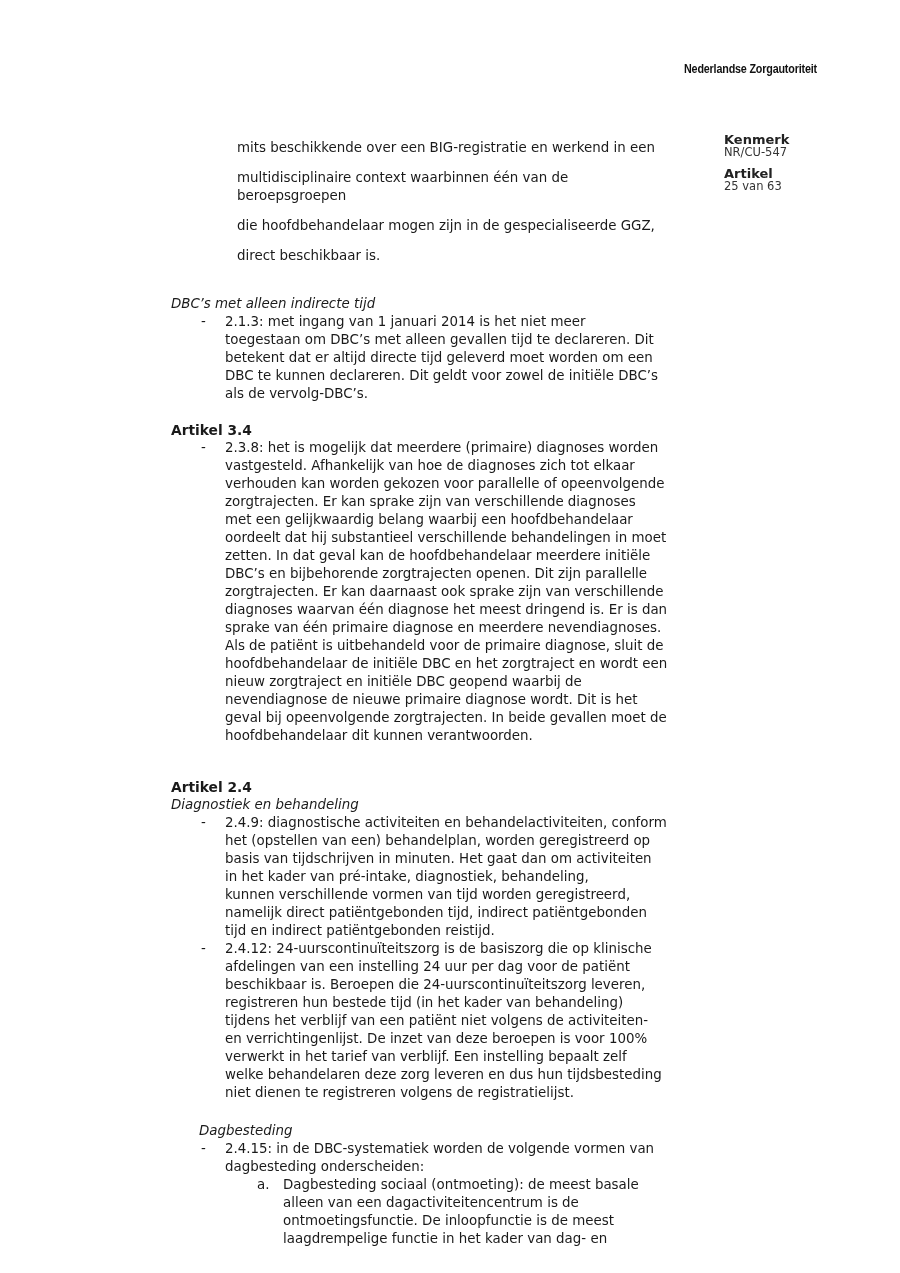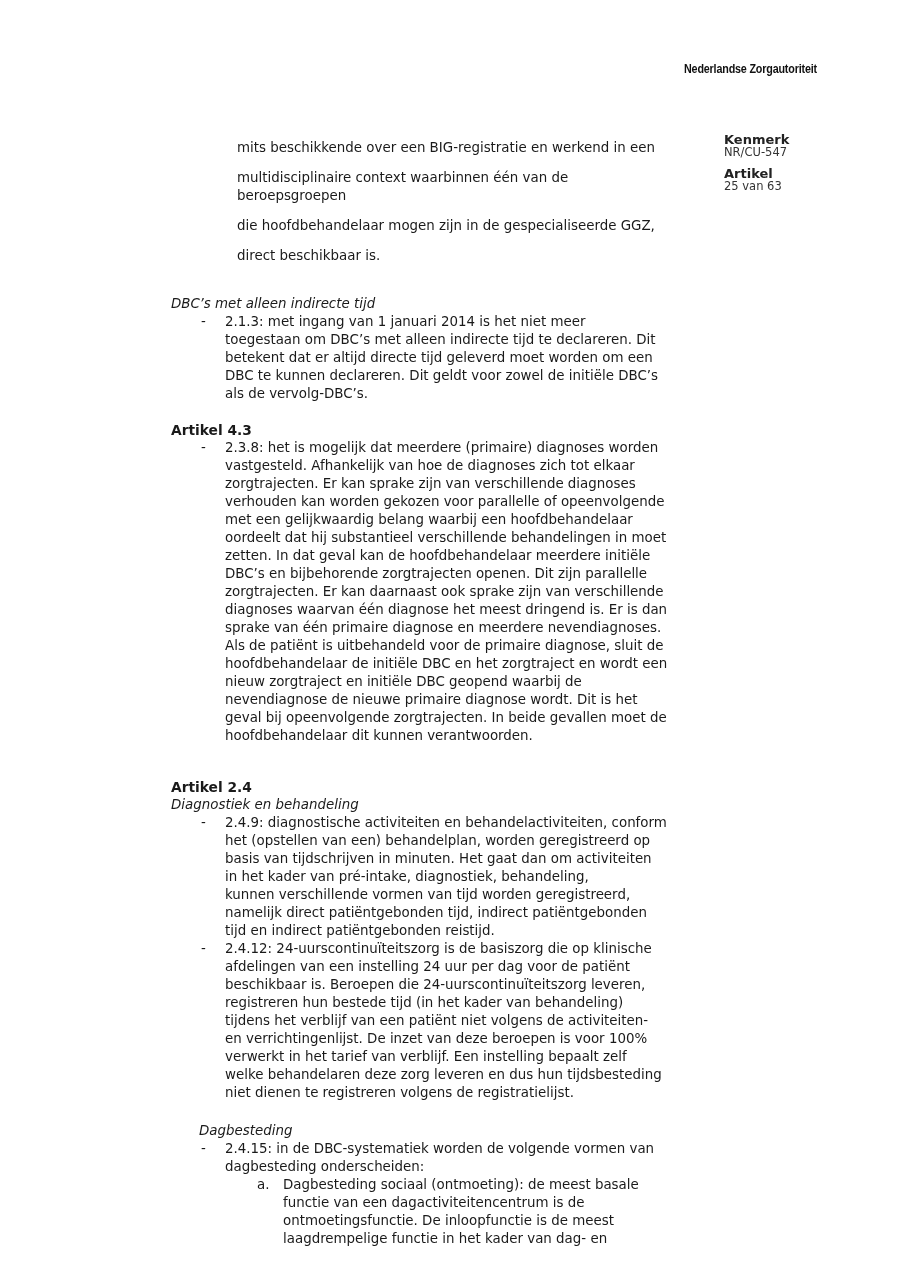--- a/index.html
+++ b/index.html
@@ -42,35 +42,35 @@
     <div class="p">die hoofdbehandelaar mogen zijn in de gespecialiseerde GGZ,</div>
     <div class="p">direct beschikbaar is.</div>
   </div>
 
   <div class="sp1"></div>
 
   <div class="it">DBC’s met alleen indirecte tijd</div>
   <div class="li">
     <span class="dash">-</span>
     <div>2.1.3: met ingang van 1 januari 2014 is het niet meer</div>
-    <div>toegestaan om DBC’s met alleen indirecte tijd te declareren. Dit</div>
+    <div>toegestaan om DBC’s met alleen gevallen tijd te declareren. Dit</div>
     <div>betekent dat er altijd directe tijd geleverd moet worden om een</div>
     <div>DBC te kunnen declareren. Dit geldt voor zowel de initiële DBC’s</div>
     <div>als de vervolg-DBC’s.</div>
   </div>
 
   <div class="sp1"></div>
 
-  <div class="h">Artikel 4.3</div>
+  <div class="h">Artikel 3.4</div>
   <div class="li">
     <span class="dash">-</span>
     <div>2.3.8: het is mogelijk dat meerdere (primaire) diagnoses worden</div>
     <div>vastgesteld. Afhankelijk van hoe de diagnoses zich tot elkaar</div>
+    <div>verhouden kan worden gekozen voor parallelle of opeenvolgende</div>
     <div>zorgtrajecten. Er kan sprake zijn van verschillende diagnoses</div>
-    <div>verhouden kan worden gekozen voor parallelle of opeenvolgende</div>
     <div>met een gelijkwaardig belang waarbij een hoofdbehandelaar</div>
     <div>oordeelt dat hij substantieel verschillende behandelingen in moet</div>
     <div>zetten. In dat geval kan de hoofdbehandelaar meerdere initiële</div>
     <div>DBC’s en bijbehorende zorgtrajecten openen. Dit zijn parallelle</div>
     <div>zorgtrajecten. Er kan daarnaast ook sprake zijn van verschillende</div>
     <div>diagnoses waarvan één diagnose het meest dringend is. Er is dan</div>
     <div>sprake van één primaire diagnose en meerdere nevendiagnoses.</div>
     <div>Als de patiënt is uitbehandeld voor de primaire diagnose, sluit de</div>
     <div>hoofdbehandelaar de initiële DBC en het zorgtraject en wordt een</div>
     <div>nieuw zorgtraject en initiële DBC geopend waarbij de</div>
@@ -110,18 +110,18 @@
 
   <div class="it" style="padding-left:28px">Dagbesteding</div>
   <div class="li">
     <span class="dash">-</span>
     <div>2.4.15: in de DBC-systematiek worden de volgende vormen van</div>
     <div>dagbesteding onderscheiden:</div>
   </div>
   <div class="sub">
     <span class="mk">a.</span>
     <div>Dagbesteding sociaal (ontmoeting): de meest basale</div>
-    <div>functie van een dagactiviteitencentrum is de</div>
+    <div>alleen van een dagactiviteitencentrum is de</div>
     <div>ontmoetingsfunctie. De inloopfunctie is de meest</div>
     <div>laagdrempelige functie in het kader van dag- en</div>
   </div>
 
 </div>
 
 </body></html>

